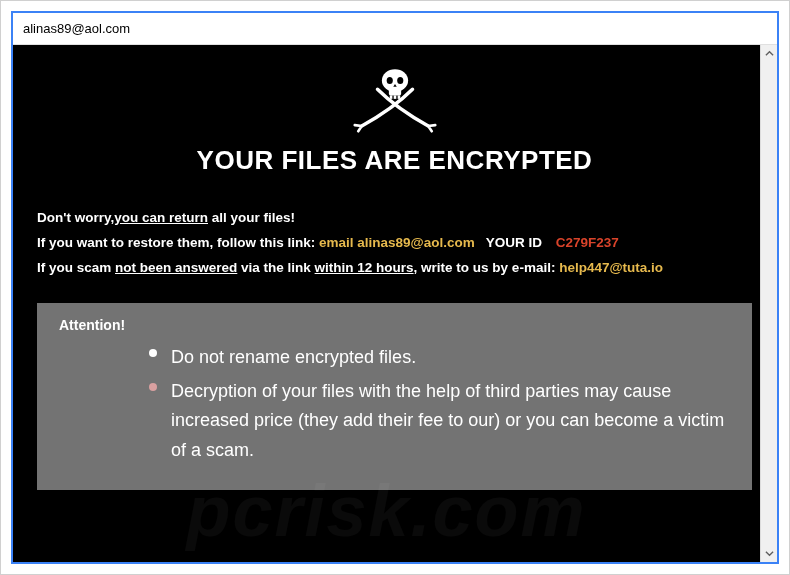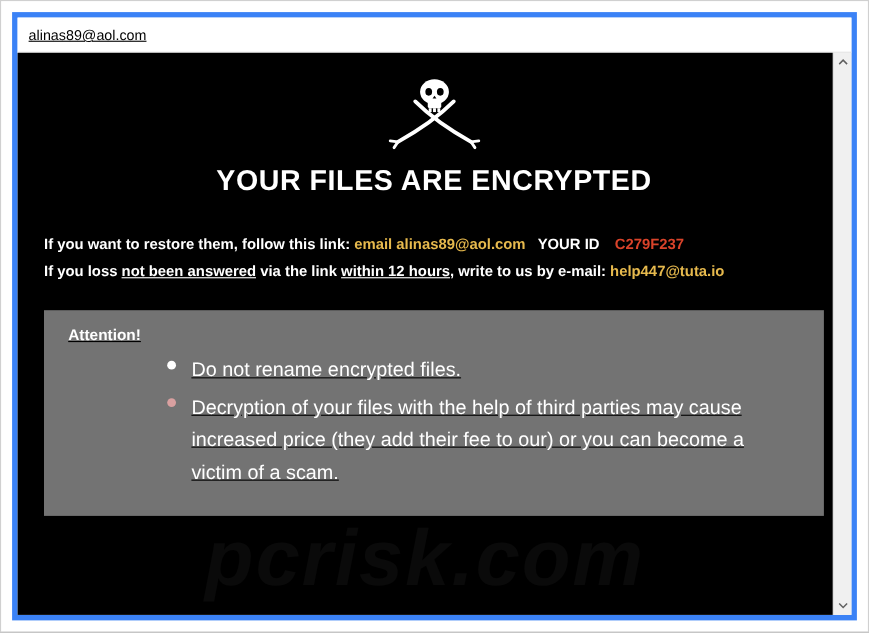--- a/index.html
+++ b/index.html
@@ -17,25 +17,24 @@
     background: #fff;
     border: 1px solid #d0d0d0;
     position: relative;
   }
   .window {
     position: absolute;
     left: 10px;
     top: 10px;
     right: 10px;
     bottom: 10px;
-    border: 5px solid #3b82f6;
+    border: 2px solid #3b82f6;
     background: #fff;
     display: flex;
     flex-direction: column;
-    text-decoration: underline;
   }
   .titlebar {
     height: 32px;
     background: #fff;
     border-bottom: 1px solid #e0e0e0;
     display: flex;
     align-items: center;
     padding: 0 10px;
     font-size: 13px;
     color: #000;
@@ -186,24 +185,27 @@
                 <path d="M48 27 L50 24 L52 27 Z"></path>
               </g>
             </svg>
           </span>
         </div>
 
         <div class="main-title">YOUR FILES ARE ENCRYPTED</div>
 
         <div class="body-lines">
           <span class="row">
+            <span>Don't worry,</span><span class="underline">you can return</span><span> all your files!</span>
+          </span>
+          <span class="row">
             <span>If you want to restore them, follow this link: </span><span class="gold">email </span><span class="gold">alinas89@aol.com</span><span style="white-space:pre;">   YOUR ID </span><span class="orange-red">C279F237</span>
           </span>
           <span class="row">
-            <span>If you loss </span><span class="underline">not been answered</span><span> via the link </span><span class="underline">within 12 hours</span><span>, write to us by e-mail: </span><span class="gold">help447@tuta.io</span>
+            <span>If you scam </span><span class="underline">not been answered</span><span> via the link </span><span class="underline">within 12 hours</span><span>, write to us by e-mail: </span><span class="gold">help447@tuta.io</span>
           </span>
         </div>
 
         <div class="attention-box">
           <div class="attention-title">Attention!</div>
           <ul class="attention-list">
             <li>Do not rename encrypted files.</li>
             <li class="dim">Decryption of your files with the help of third parties may cause increased price (they add their fee to our) or you can become a victim of a scam.</li>
           </ul>
         </div>

